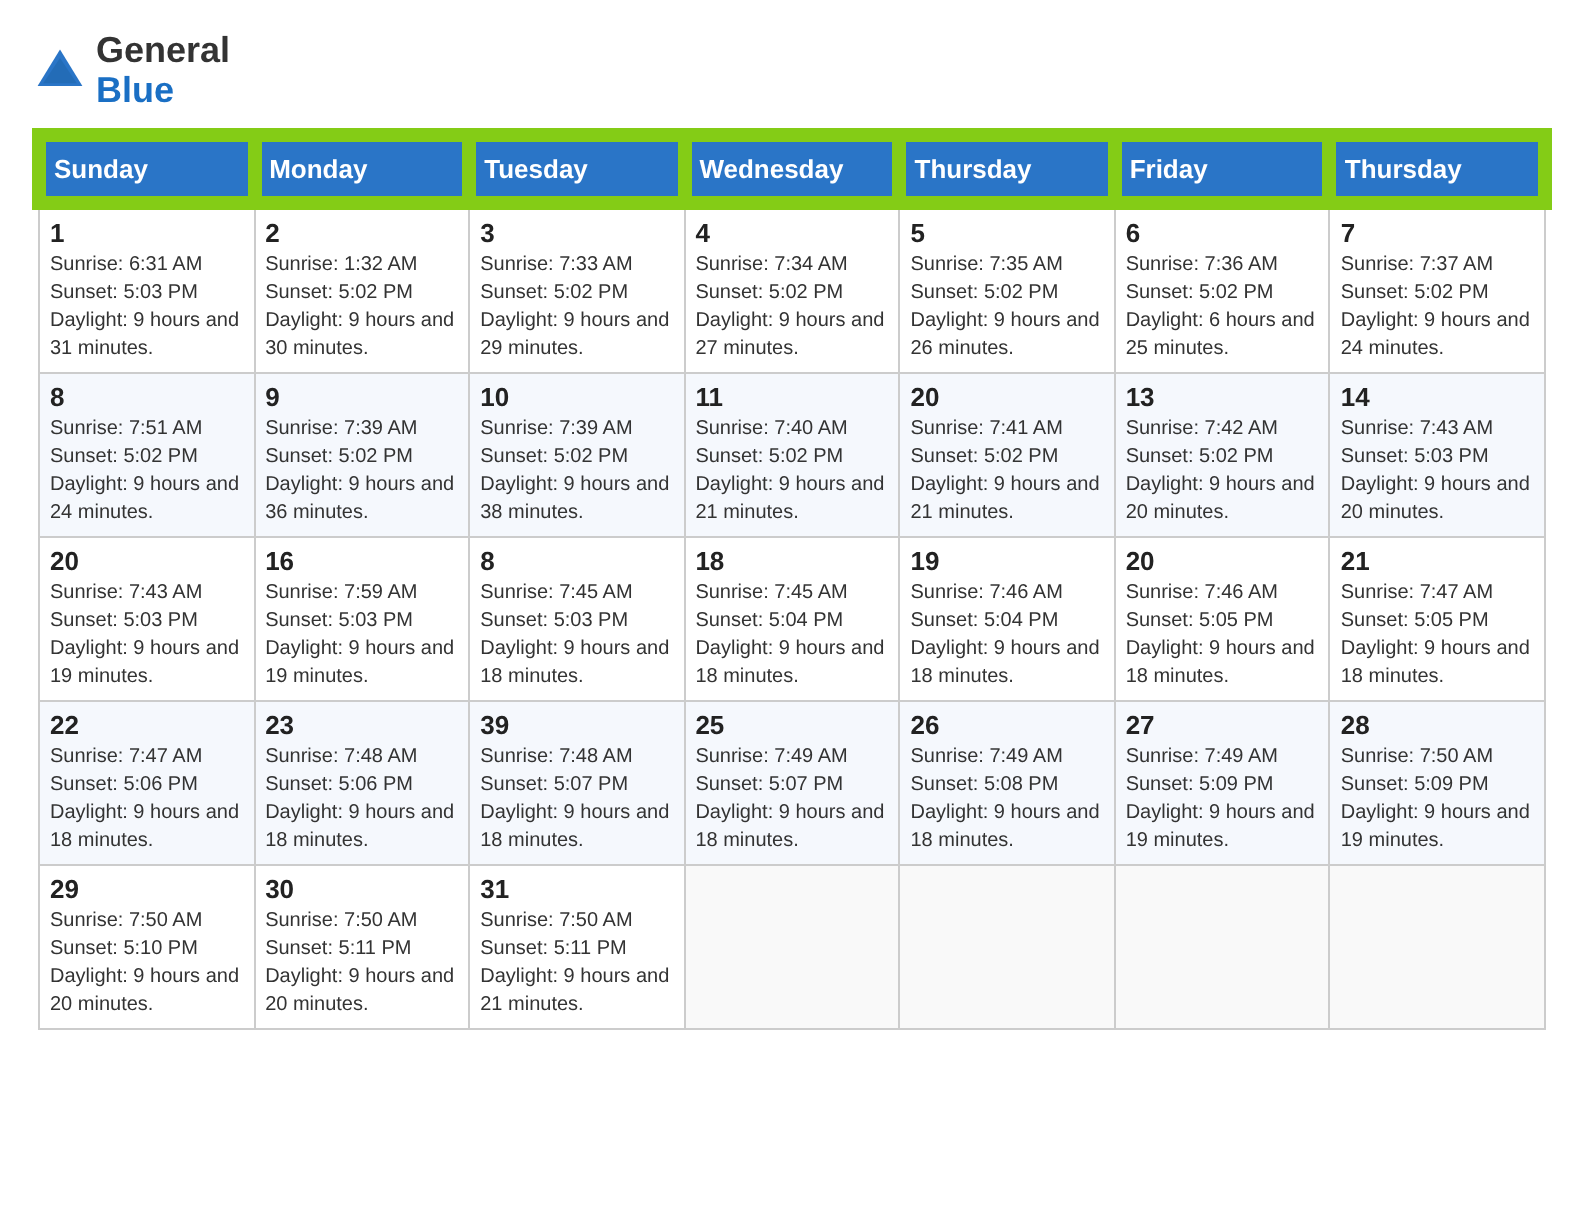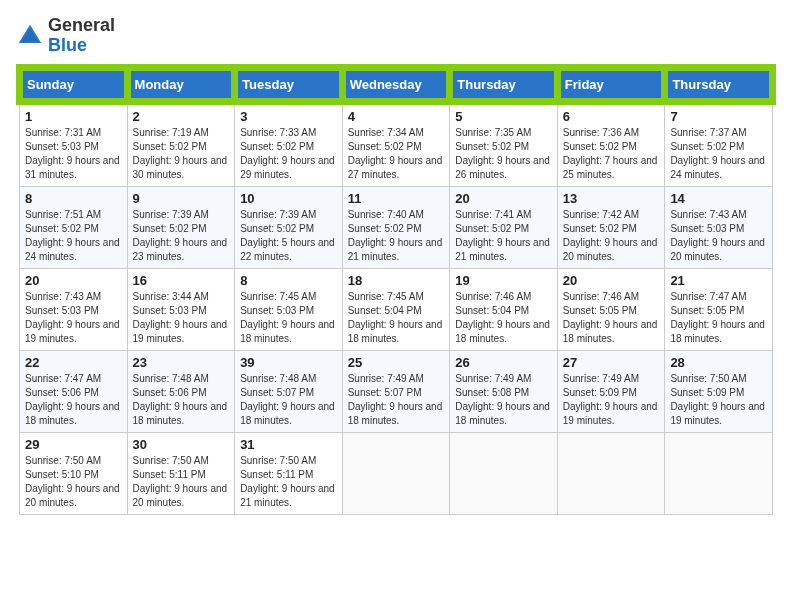--- a/index.html
+++ b/index.html
@@ -122,29 +122,29 @@
         <th>Thursday</th>
         <th>Friday</th>
         <th>Thursday</th>
       </tr>
     </thead>
     <tbody id="calendar-body">
     <tr>
           <td>
         <span class="day-number">1</span>
         <div class="cell-content">
-          <span>Sunrise: 7:31 AM</span><br>
+          <span>Sunrise: 6:31 AM</span><br>
           <span>Sunset: 5:03 PM</span><br>
           <span>Daylight: 9 hours and 31 minutes.</span>
         </div>
       </td>
           <td>
         <span class="day-number">2</span>
         <div class="cell-content">
-          <span>Sunrise: 7:19 AM</span><br>
+          <span>Sunrise: 1:32 AM</span><br>
           <span>Sunset: 5:02 PM</span><br>
           <span>Daylight: 9 hours and 30 minutes.</span>
         </div>
       </td>
           <td>
         <span class="day-number">3</span>
         <div class="cell-content">
           <span>Sunrise: 7:33 AM</span><br>
           <span>Sunset: 5:02 PM</span><br>
           <span>Daylight: 9 hours and 29 minutes.</span>
@@ -164,21 +164,21 @@
           <span>Sunrise: 7:35 AM</span><br>
           <span>Sunset: 5:02 PM</span><br>
           <span>Daylight: 9 hours and 26 minutes.</span>
         </div>
       </td>
           <td>
         <span class="day-number">6</span>
         <div class="cell-content">
           <span>Sunrise: 7:36 AM</span><br>
           <span>Sunset: 5:02 PM</span><br>
-          <span>Daylight: 7 hours and 25 minutes.</span>
+          <span>Daylight: 6 hours and 25 minutes.</span>
         </div>
       </td>
           <td>
         <span class="day-number">7</span>
         <div class="cell-content">
           <span>Sunrise: 7:37 AM</span><br>
           <span>Sunset: 5:02 PM</span><br>
           <span>Daylight: 9 hours and 24 minutes.</span>
         </div>
       </td>
@@ -190,29 +190,29 @@
           <span>Sunrise: 7:51 AM</span><br>
           <span>Sunset: 5:02 PM</span><br>
           <span>Daylight: 9 hours and 24 minutes.</span>
         </div>
       </td>
           <td>
         <span class="day-number">9</span>
         <div class="cell-content">
           <span>Sunrise: 7:39 AM</span><br>
           <span>Sunset: 5:02 PM</span><br>
-          <span>Daylight: 9 hours and 23 minutes.</span>
+          <span>Daylight: 9 hours and 36 minutes.</span>
         </div>
       </td>
           <td>
         <span class="day-number">10</span>
         <div class="cell-content">
           <span>Sunrise: 7:39 AM</span><br>
           <span>Sunset: 5:02 PM</span><br>
-          <span>Daylight: 5 hours and 22 minutes.</span>
+          <span>Daylight: 9 hours and 38 minutes.</span>
         </div>
       </td>
           <td>
         <span class="day-number">11</span>
         <div class="cell-content">
           <span>Sunrise: 7:40 AM</span><br>
           <span>Sunset: 5:02 PM</span><br>
           <span>Daylight: 9 hours and 21 minutes.</span>
         </div>
       </td>
@@ -246,21 +246,21 @@
         <span class="day-number">20</span>
         <div class="cell-content">
           <span>Sunrise: 7:43 AM</span><br>
           <span>Sunset: 5:03 PM</span><br>
           <span>Daylight: 9 hours and 19 minutes.</span>
         </div>
       </td>
           <td>
         <span class="day-number">16</span>
         <div class="cell-content">
-          <span>Sunrise: 3:44 AM</span><br>
+          <span>Sunrise: 7:59 AM</span><br>
           <span>Sunset: 5:03 PM</span><br>
           <span>Daylight: 9 hours and 19 minutes.</span>
         </div>
       </td>
           <td>
         <span class="day-number">8</span>
         <div class="cell-content">
           <span>Sunrise: 7:45 AM</span><br>
           <span>Sunset: 5:03 PM</span><br>
           <span>Daylight: 9 hours and 18 minutes.</span>

